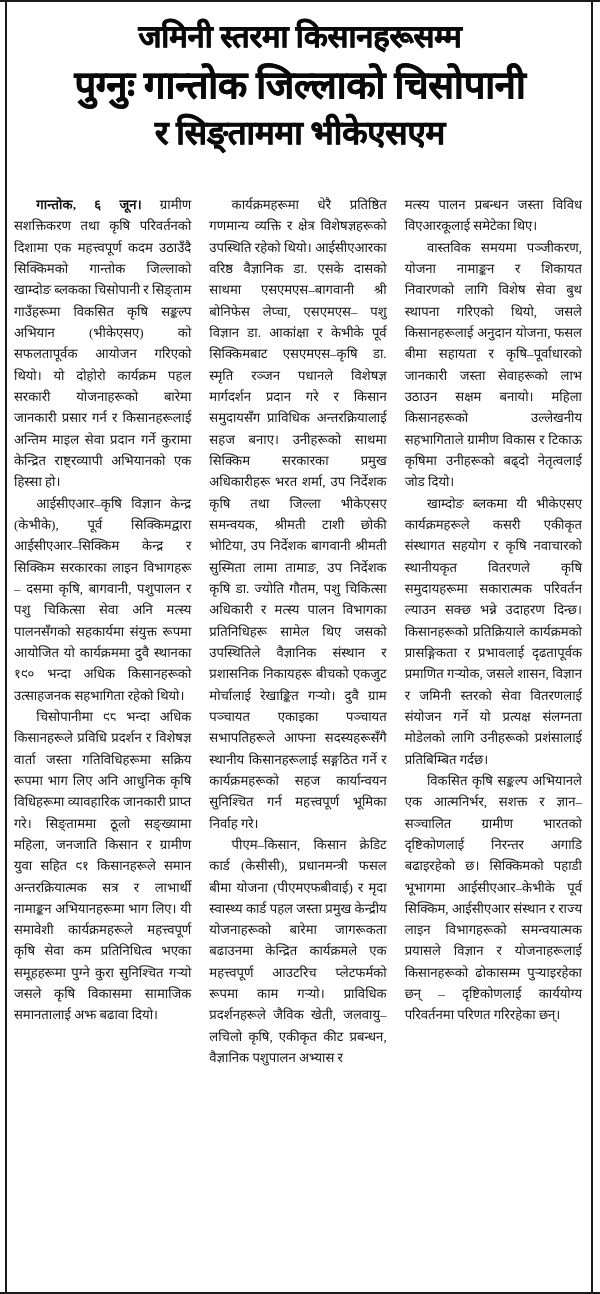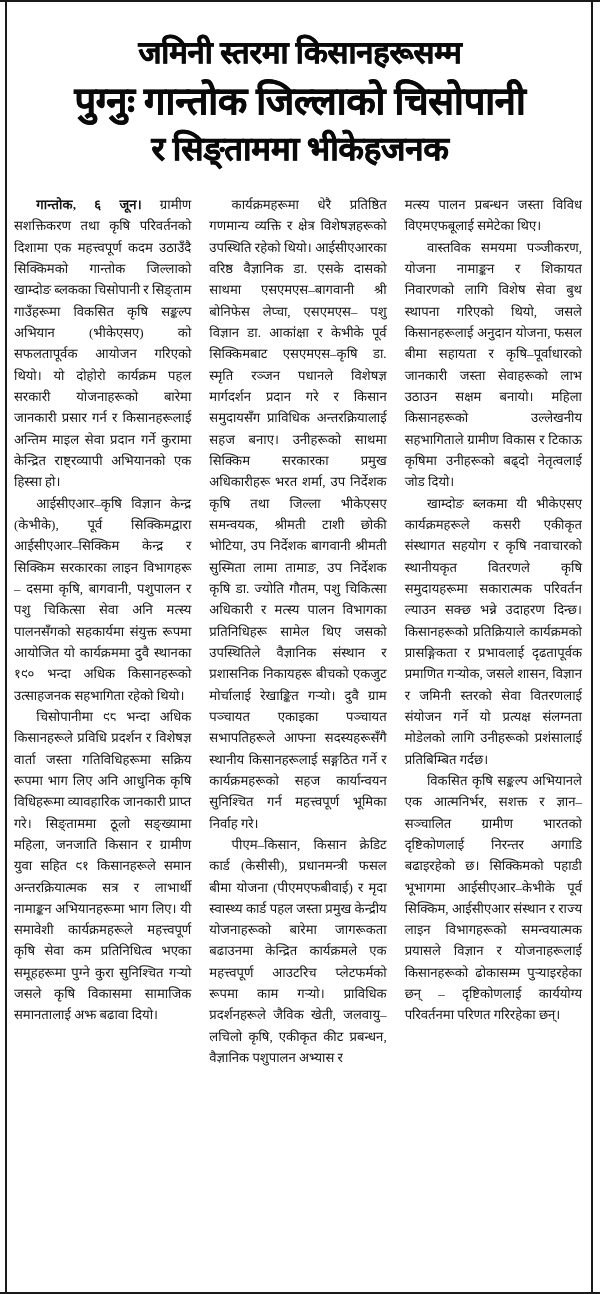--- a/index.html
+++ b/index.html
@@ -32,21 +32,21 @@
     position: absolute;
     top: 0;
     bottom: 0;
     width: 2px;
     background: #1a1a1a;
   }
   .frame-rule-left { left: 5px; }
   .frame-rule-right { right: 7px; }
 
   .headline {
-    margin: 16px;
+    margin: 0;
     padding: 14px 16px 6px 16px;
     text-align: center;
     font-family: "Liberation Serif", "DejaVu Serif", serif;
     font-weight: 700;
     font-size: 33px;
     line-height: 1.38;
     letter-spacing: -0.2px;
     color: #0a0a0a;
     -webkit-text-stroke: 0.6px #0a0a0a;
   }
@@ -93,37 +93,37 @@
 <body>
 
 <div class="clipping">
 
   <div class="frame-rule-left"></div>
   <div class="frame-rule-right"></div>
 
   <h1 class="headline">
     <span class="hl-line l1">जमिनी स्तरमा किसानहरूसम्म</span>
     <span class="hl-line l2">पुग्नुः गान्तोक जिल्लाको चिसोपानी</span>
-    <span class="hl-line l3">र सिङ्ताममा भीकेहजनक</span>
+    <span class="hl-line l3">र सिङ्ताममा भीकेएसएम</span>
   </h1>
 
   <div class="columns">
 
     <div class="col">
       <p class="para"><span class="dateline">गान्तोक, ६ जून।</span> <span>ग्रामीण सशक्तिकरण तथा कृषि परिवर्तनको दिशामा एक महत्त्वपूर्ण कदम उठाउँदै सिक्किमको गान्तोक जिल्लाको खाम्दोङ ब्लकका चिसोपानी र सिङ्ताम गाउँहरूमा विकसित कृषि सङ्कल्प अभियान (भीकेएसए) को सफलतापूर्वक आयोजन गरिएको थियो। यो दोहोरो कार्यक्रम पहल सरकारी योजनाहरूको बारेमा जानकारी प्रसार गर्न र किसानहरूलाई अन्तिम माइल सेवा प्रदान गर्ने कुरामा केन्द्रित राष्ट्रव्यापी अभियानको एक हिस्सा हो।</span></p>
       <p class="para">आईसीएआर–कृषि विज्ञान केन्द्र (केभीके), पूर्व सिक्किमद्वारा आईसीएआर–सिक्किम केन्द्र र सिक्किम सरकारका लाइन विभागहरू – दसमा कृषि, बागवानी, पशुपालन र पशु चिकित्सा सेवा अनि मत्स्य पालनसँगको सहकार्यमा संयुक्त रूपमा आयोजित यो कार्यक्रममा दुवै स्थानका १९० भन्दा अधिक किसानहरूको उत्साहजनक सहभागिता रहेको थियो।</p>
       <p class="para">चिसोपानीमा ९८ भन्दा अधिक किसानहरूले प्रविधि प्रदर्शन र विशेषज्ञ वार्ता जस्ता गतिविधिहरूमा सक्रिय रूपमा भाग लिए अनि आधुनिक कृषि विधिहरूमा व्यावहारिक जानकारी प्राप्त गरे। सिङ्ताममा ठूलो सङ्ख्यामा महिला, जनजाति किसान र ग्रामीण युवा सहित ९१ किसानहरूले समान अन्तरक्रियात्मक सत्र र लाभार्थी नामाङ्कन अभियानहरूमा भाग लिए। यी समावेशी कार्यक्रमहरूले महत्त्वपूर्ण कृषि सेवा कम प्रतिनिधित्व भएका समूहहरूमा पुग्ने कुरा सुनिश्चित गर्‍यो जसले कृषि विकासमा सामाजिक समानतालाई अझ बढावा दियो।</p>
     </div>
 
     <div class="col">
       <p class="para">कार्यक्रमहरूमा धेरै प्रतिष्ठित गणमान्य व्यक्ति र क्षेत्र विशेषज्ञहरूको उपस्थिति रहेको थियो। आईसीएआरका वरिष्ठ वैज्ञानिक डा. एसके दासको साथमा एसएमएस–बागवानी श्री बोनिफेस लेप्चा, एसएमएस– पशु विज्ञान डा. आकांक्षा र केभीके पूर्व सिक्किमबाट एसएमएस–कृषि डा. स्मृति रञ्जन पधानले विशेषज्ञ मार्गदर्शन प्रदान गरे र किसान समुदायसँग प्राविधिक अन्तरक्रियालाई सहज बनाए। उनीहरूको साथमा सिक्किम सरकारका प्रमुख अधिकारीहरू भरत शर्मा, उप निर्देशक कृषि तथा जिल्ला भीकेएसए समन्वयक, श्रीमती टाशी छोकी भोटिया, उप निर्देशक बागवानी श्रीमती सुस्मिता लामा तामाङ, उप निर्देशक कृषि डा. ज्योति गौतम, पशु चिकित्सा अधिकारी र मत्स्य पालन विभागका प्रतिनिधिहरू सामेल थिए जसको उपस्थितिले वैज्ञानिक संस्थान र प्रशासनिक निकायहरू बीचको एकजुट मोर्चालाई रेखाङ्कित गर्‍यो। दुवै ग्राम पञ्चायत एकाइका पञ्चायत सभापतिहरूले आफ्ना सदस्यहरूसँगै स्थानीय किसानहरूलाई सङ्गठित गर्ने र कार्यक्रमहरूको सहज कार्यान्वयन सुनिश्चित गर्न महत्त्वपूर्ण भूमिका निर्वाह गरे।</p>
       <p class="para">पीएम–किसान, किसान क्रेडिट कार्ड (केसीसी), प्रधानमन्त्री फसल बीमा योजना (पीएमएफबीवाई) र मृदा स्वास्थ्य कार्ड पहल जस्ता प्रमुख केन्द्रीय योजनाहरूको बारेमा जागरूकता बढाउनमा केन्द्रित कार्यक्रमले एक महत्त्वपूर्ण आउटरिच प्लेटफर्मको रूपमा काम गर्‍यो। प्राविधिक प्रदर्शनहरूले जैविक खेती, जलवायु–लचिलो कृषि, एकीकृत कीट प्रबन्धन, वैज्ञानिक पशुपालन अभ्यास र</p>
     </div>
 
     <div class="col">
-      <p class="para no-indent">मत्स्य पालन प्रबन्धन जस्ता विविध विएमएफबूलाई समेटेका थिए।</p>
+      <p class="para no-indent">मत्स्य पालन प्रबन्धन जस्ता विविध विएआरकूलाई समेटेका थिए।</p>
       <p class="para">वास्तविक समयमा पञ्जीकरण, योजना नामाङ्कन र शिकायत निवारणको लागि विशेष सेवा बुथ स्थापना गरिएको थियो, जसले किसानहरूलाई अनुदान योजना, फसल बीमा सहायता र कृषि–पूर्वाधारको जानकारी जस्ता सेवाहरूको लाभ उठाउन सक्षम बनायो। महिला किसानहरूको उल्लेखनीय सहभागिताले ग्रामीण विकास र टिकाऊ कृषिमा उनीहरूको बढ्दो नेतृत्वलाई जोड दियो।</p>
       <p class="para">खाम्दोङ ब्लकमा यी भीकेएसए कार्यक्रमहरूले कसरी एकीकृत संस्थागत सहयोग र कृषि नवाचारको स्थानीयकृत वितरणले कृषि समुदायहरूमा सकारात्मक परिवर्तन ल्याउन सक्छ भन्ने उदाहरण दिन्छ। किसानहरूको प्रतिक्रियाले कार्यक्रमको प्रासङ्गिकता र प्रभावलाई दृढतापूर्वक प्रमाणित गर्‍योक, जसले शासन, विज्ञान र जमिनी स्तरको सेवा वितरणलाई संयोजन गर्ने यो प्रत्यक्ष संलग्नता मोडेलको लागि उनीहरूको प्रशंसालाई प्रतिबिम्बित गर्दछ।</p>
       <p class="para">विकसित कृषि सङ्कल्प अभियानले एक आत्मनिर्भर, सशक्त र ज्ञान–सञ्चालित ग्रामीण भारतको दृष्टिकोणलाई निरन्तर अगाडि बढाइरहेको छ। सिक्किमको पहाडी भूभागमा आईसीएआर–केभीके पूर्व सिक्किम, आईसीएआर संस्थान र राज्य लाइन विभागहरूको समन्वयात्मक प्रयासले विज्ञान र योजनाहरूलाई किसानहरूको ढोकासम्म पुर्‍याइरहेका छन् – दृष्टिकोणलाई कार्ययोग्य परिवर्तनमा परिणत गरिरहेका छन्।</p>
     </div>
 
   </div>
 </div>
 
 </body></html>

